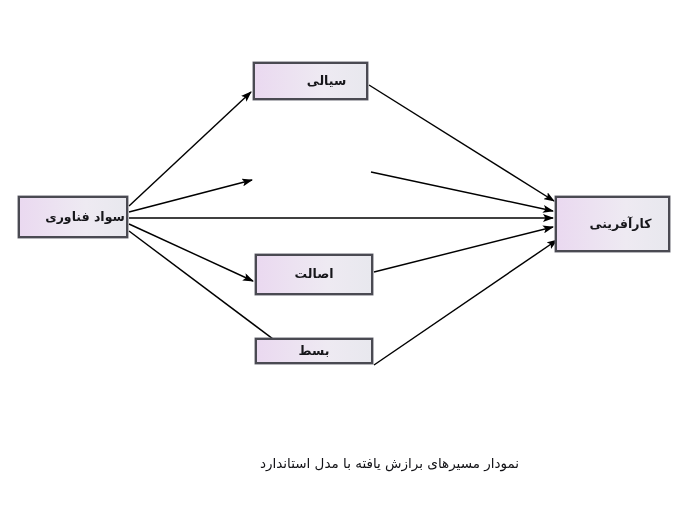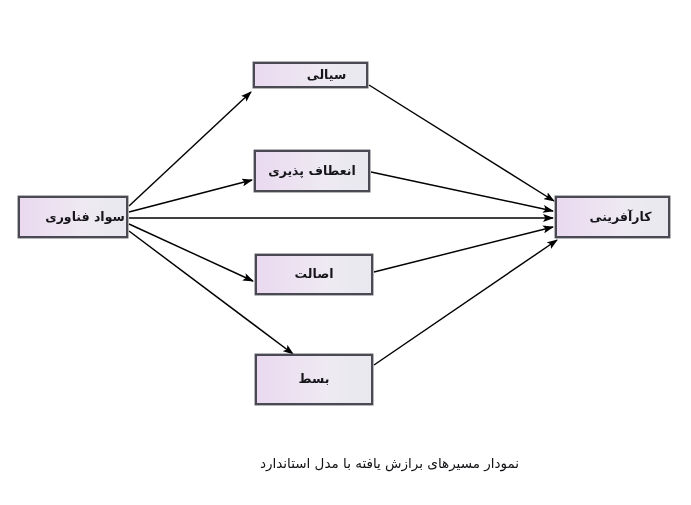--- a/index.html
+++ b/index.html
@@ -75,35 +75,32 @@
         <line x1="371" y1="172" x2="553" y2="211" marker-end="url(#arrowhead)"></line>
         <line x1="374" y1="272" x2="553" y2="227" marker-end="url(#arrowhead)"></line>
         <line x1="374" y1="365" x2="557" y2="240" marker-end="url(#arrowhead)"></line>
       </g>
   </svg>
 
   <div class="node" style="left: 18px; top: 196px; width: 110px; height: 42px; padding-left: 24px;">
     <span class="node-label">سواد فناوری</span>
   </div>
 
-  <div class="node" style="left: 253px; top: 62px; width: 115px; height: 26px; padding-left: 32px;">
+  <div class="node" style="left: 253px; top: 62px; width: 115px; height: 38px; padding-left: 32px;">
     <span class="node-label">سیالی</span>
   </div>
 
-  <div class="node" style="left: 254px; top: 150px; width: 116px; height: 42px;">
-    <span class="node-label">انعطاف پذیری</span>
-  </div>
 
   <div class="node" style="left: 255px; top: 254px; width: 118px; height: 41px;">
     <span class="node-label">اصالت</span>
   </div>
 
-  <div class="node" style="left: 255px; top: 354px; width: 118px; height: 51px;">
+  <div class="node" style="left: 255px; top: 338px; width: 118px; height: 26px;">
     <span class="node-label">بسط</span>
   </div>
 
-  <div class="node" style="left: 555px; top: 196px; width: 115px; height: 42px; padding-left: 16px;">
+  <div class="node" style="left: 555px; top: 196px; width: 115px; height: 56px; padding-left: 16px;">
     <span class="node-label">کارآفرینی</span>
   </div>
 
   <div class="caption" style="top:455px;padding-left:44px;">نمودار مسیرهای برازش یافته با مدل استاندارد</div>
 
 </div>
 
 </body></html>

